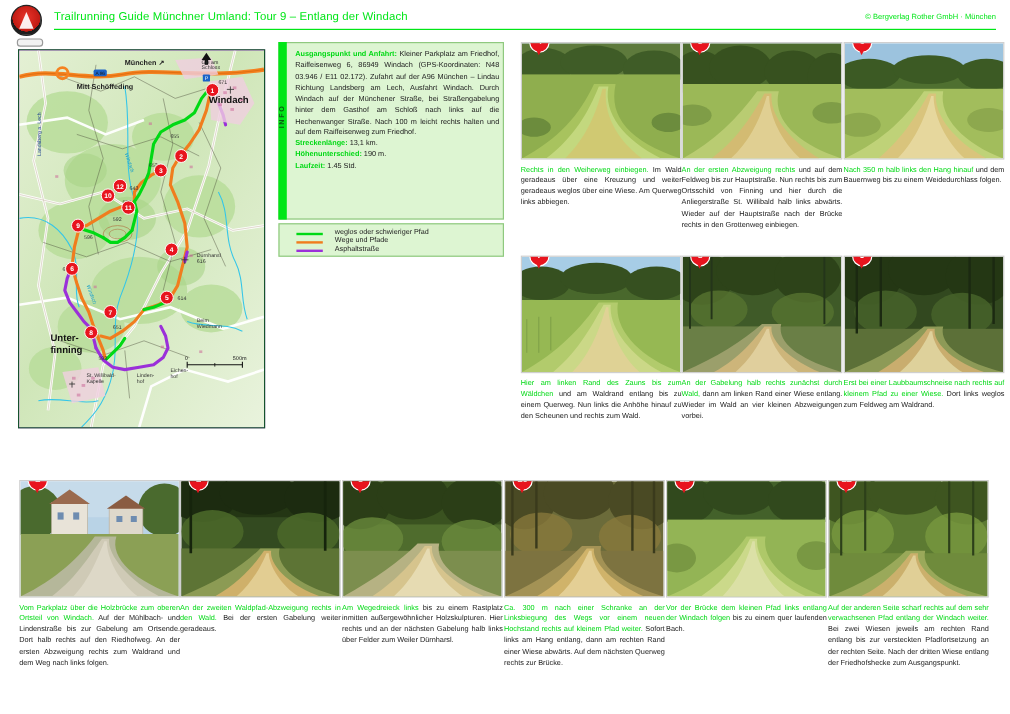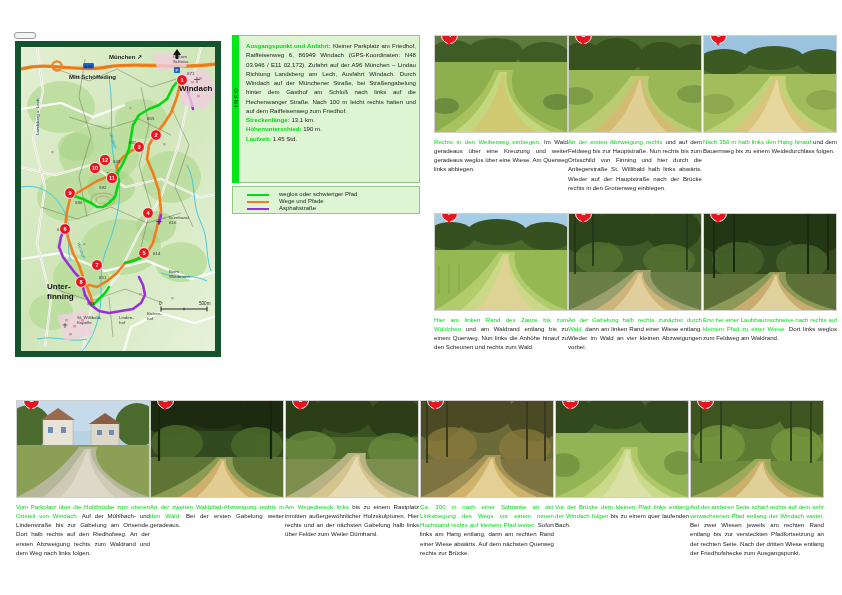--- a/index.html
+++ b/index.html
@@ -41,21 +41,21 @@
 
   
   .map-wrap { position: absolute; left: 12px; top: 32px; width: 212px; height: 328px; }
   .map-tab {
     position: absolute; left: 2px; top: 0px; width: 22px; height: 7px;
     border: 1px solid #9a9a9a; border-radius: 3px; background:#f2f2f2;
   }
   .map {
     position: absolute; left: 3px; top: 9px; width: 206px; height: 316px;
     background: #f0abfc;
-    border: 6px solid #14532d;
+    border: 1px solid #14532d;
     overflow: hidden;
   }
   .map svg { display:block; }
   .scalebar-txt { font-size: 4.6px; fill: #222; font-family:"Liberation Sans", sans-serif; }
   .map-label { font-family:"Liberation Sans", sans-serif; fill:#1a1a1a; }
   .map-town { font-size: 8px; font-weight: bold; fill:#111; }
   .map-place { font-size: 6px; font-weight: bold; fill:#222; }
   .map-small { font-size: 4.4px; fill:#333; }
   .map-water { font-size: 4.3px; fill:#1aa0c8; font-style: italic; }
   .map-road-lbl { font-size: 4.4px; fill:#1b3f8f; }
@@ -115,20 +115,26 @@
   .caption {
     margin-top: 4px; font-size: 6.1px; line-height: 1.5; color: #222; text-align: justify;
   }
   .caption .hl { color: #00d914; }
 </style>
 </head>
 <body>
 
 <div class="page">
 
+  <div class="header">
+    <div class="logo"></div>
+    <div class="hdr-title">Trailrunning Guide Münchner Umland: Tour 9 – Entlang der Windach</div>
+    <div class="hdr-copy">© Bergverlag Rother GmbH · München</div>
+    <div class="hdr-rule"></div>
+  </div>
 
   <div class="map-wrap">
     <div class="map-tab"></div>
     <div class="map">
       <svg width="204" height="314" viewBox="0 0 204 314" xmlns="http://www.w3.org/2000/svg">
         <defs>
           <linearGradient id="terr" x1="0" y1="0" x2="1" y2="1">
             <stop offset="0%" stop-color="#e4f0d4"></stop>
             <stop offset="45%" stop-color="#cfe6b8"></stop>
             <stop offset="100%" stop-color="#e9f3dd"></stop>

